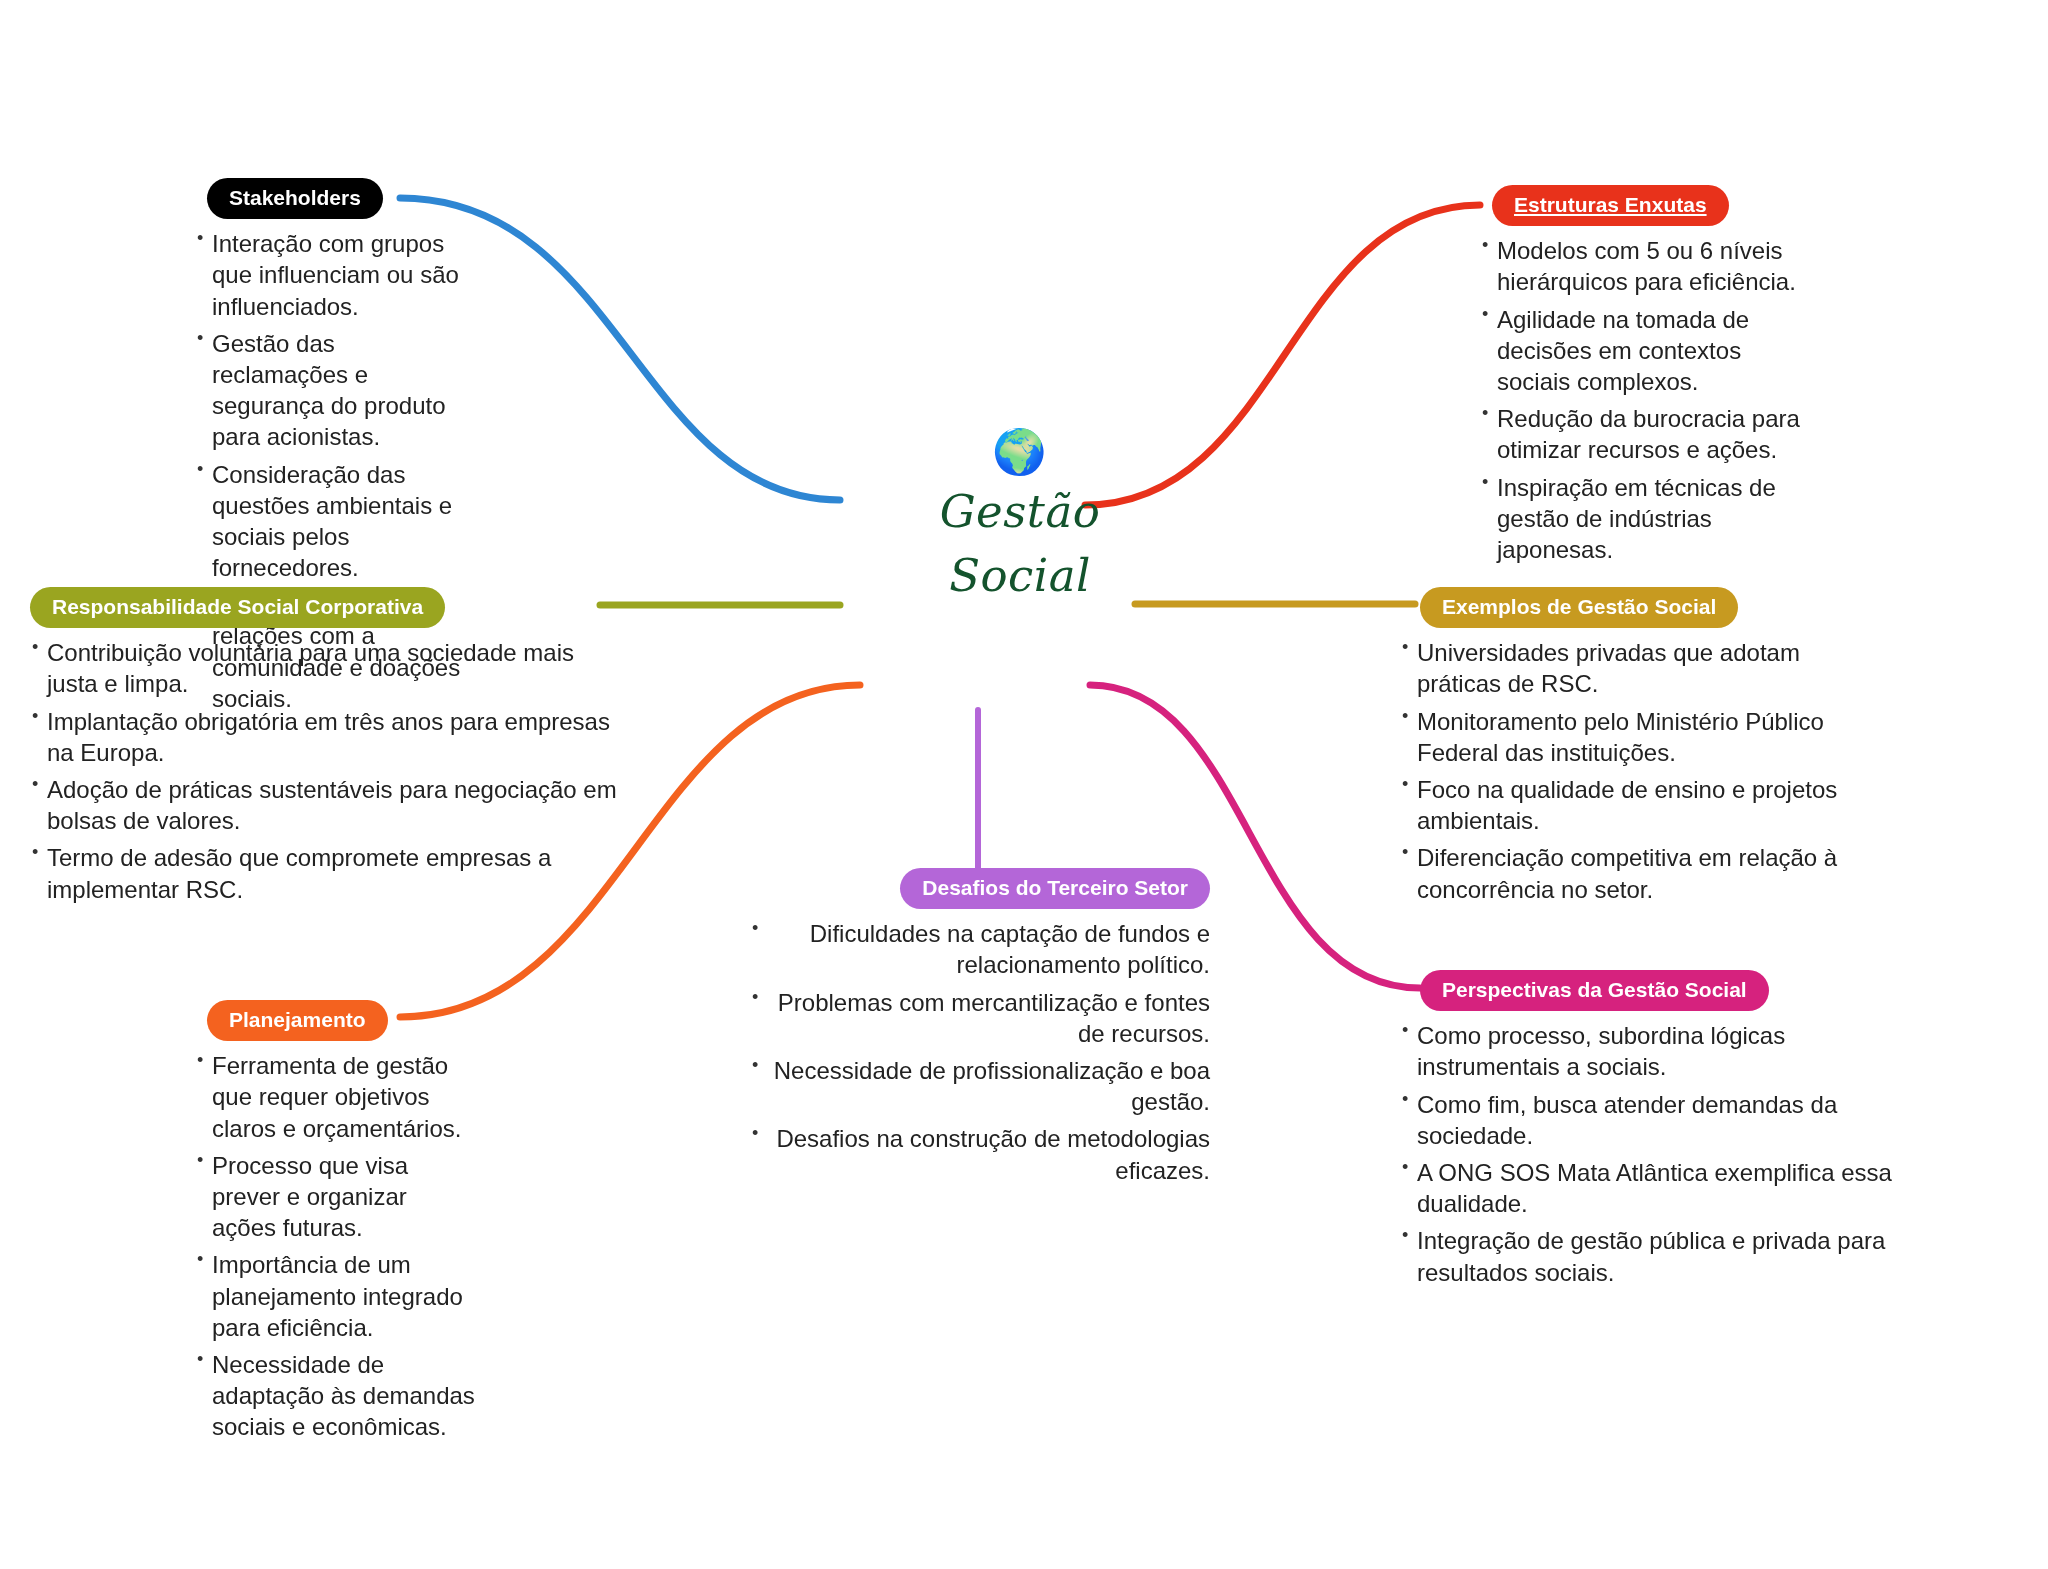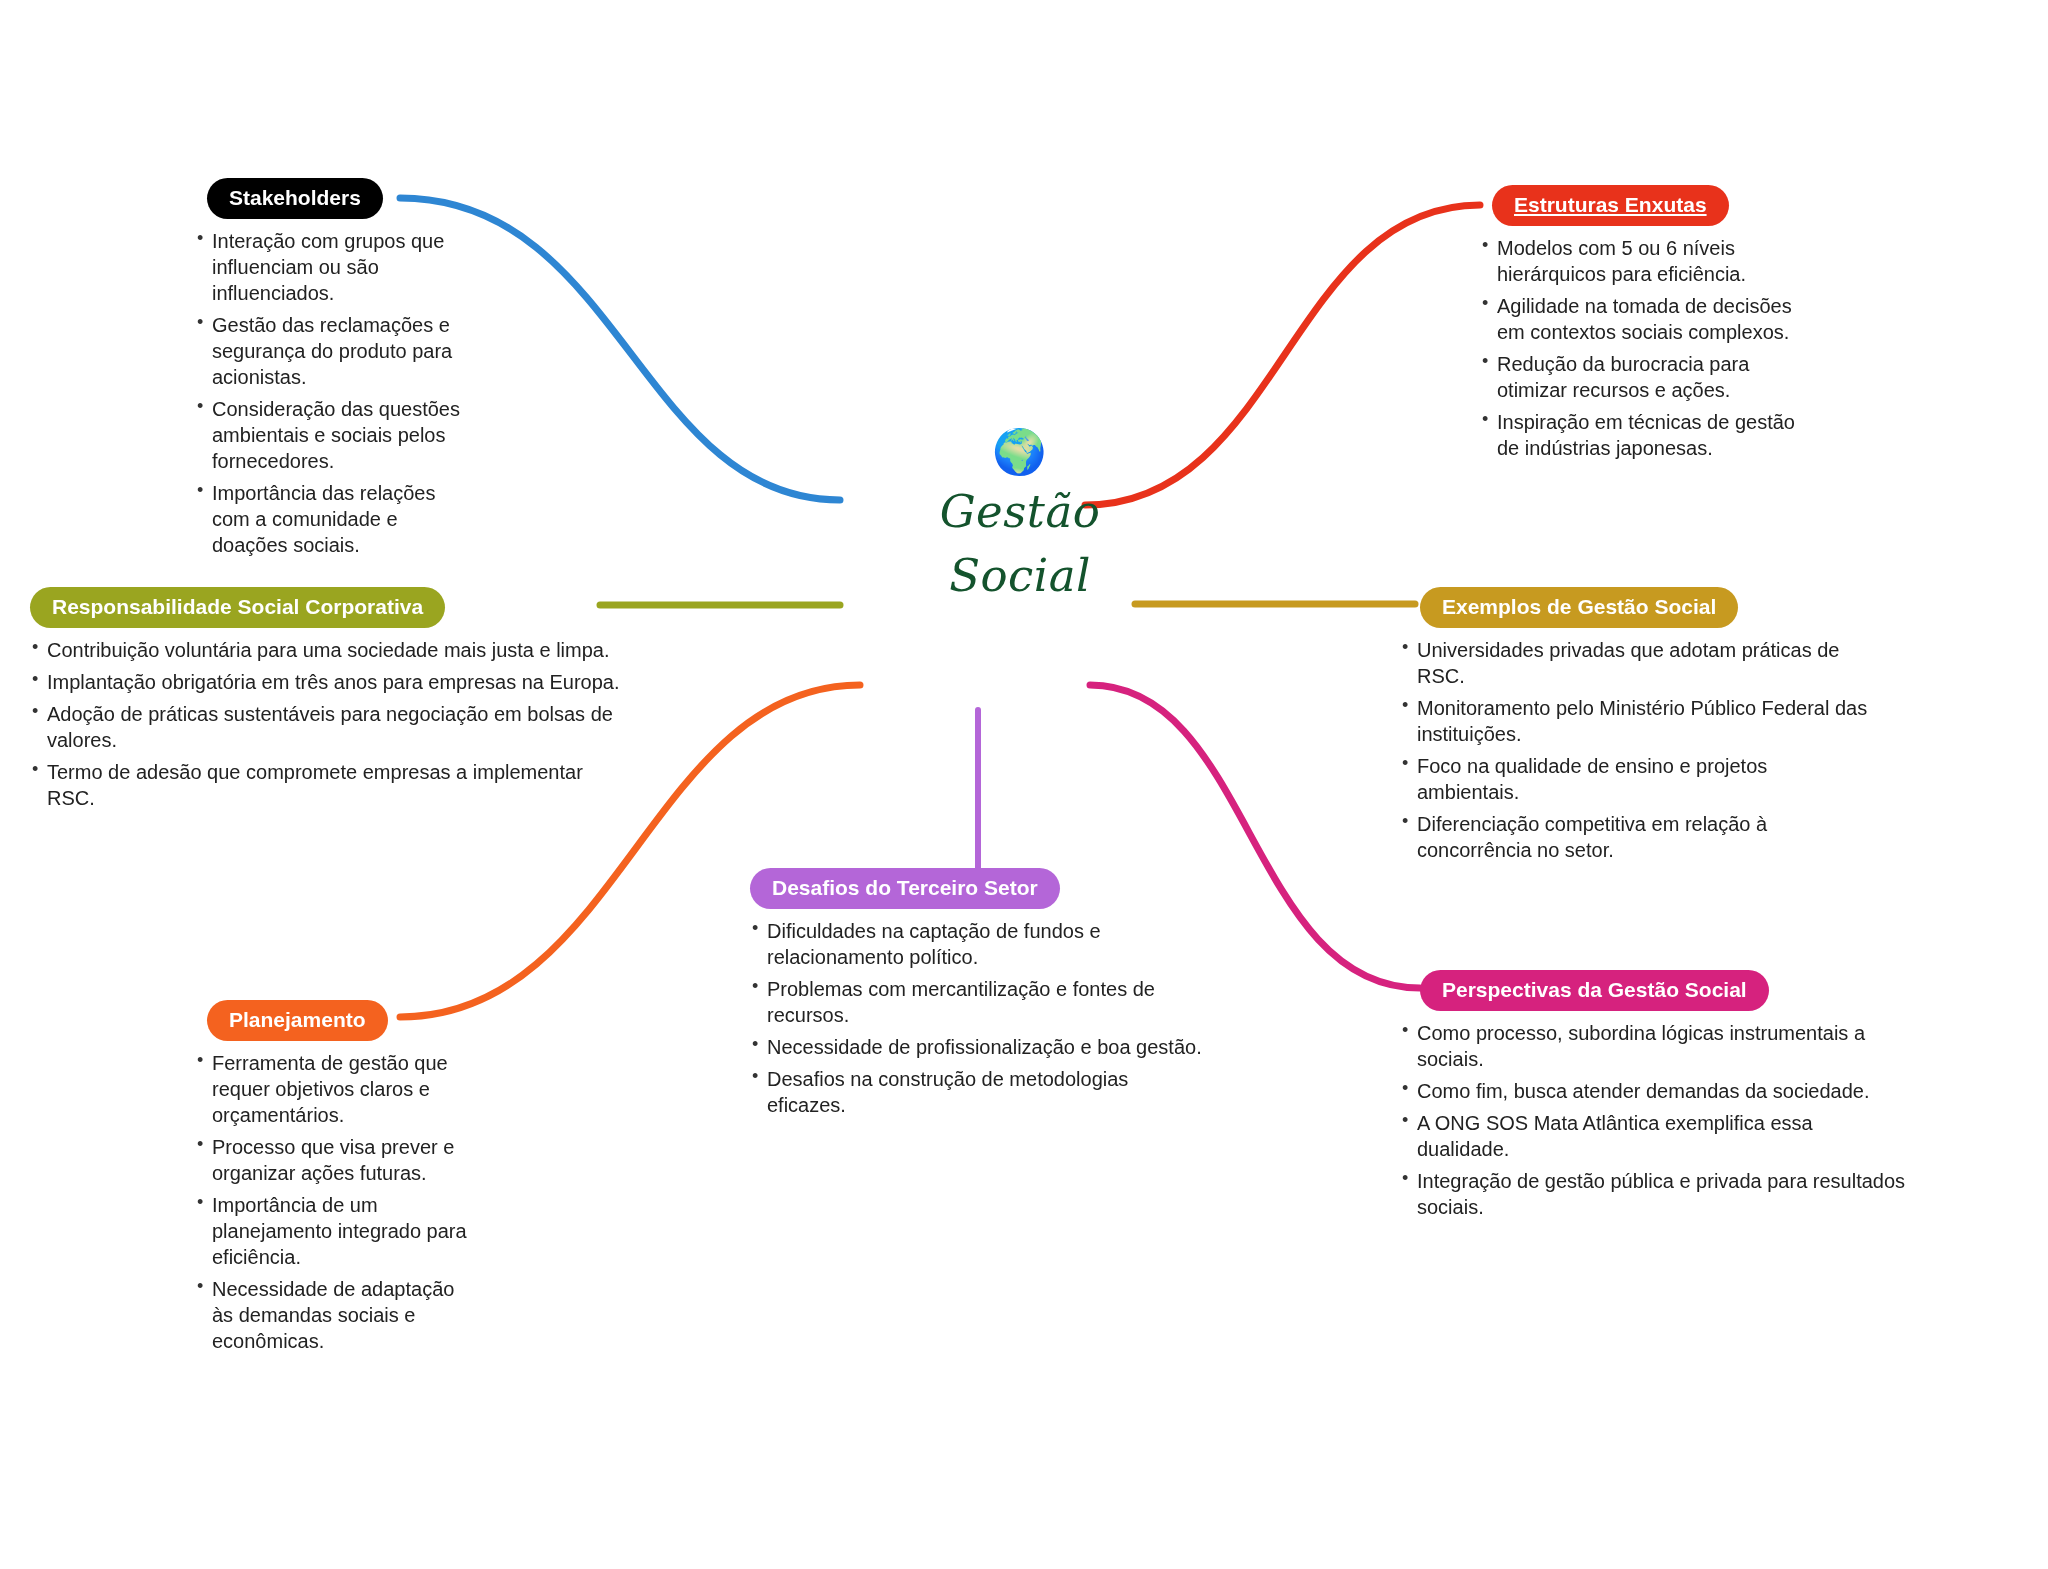--- a/index.html
+++ b/index.html
@@ -70,40 +70,40 @@
   }
   .branch-list {
     list-style: none;
     margin: 9px 0 0 0;
     padding: 0;
   }
   .branch-list li {
     position: relative;
     padding-left: 17px;
     margin-bottom: 6px;
-    font-size: 20px;
+    font-size: 24px;
     line-height: 1.30;
     color: #222222;
   }
   .branch-list li:before {
     content: "•";
     position: absolute;
     left: 2px;
     top: -1px;
     font-size: 18px;
     color: #333333;
   }
 
   
   #branch-stakeholders        { left: 195px;  top: 178px;  width: 270px; }
   #branch-stakeholders .branch-label { margin-left: 12px; }
   #branch-rsc                 { left: 30px;   top: 587px;  width: 590px; }
   #branch-planejamento        { left: 195px;  top: 1000px; width: 280px; }
   #branch-planejamento .branch-label { margin-left: 12px; }
-  #branch-desafios            { left: 750px;  top: 868px;  width: 460px; }
+  #branch-desafios            { left: 750px;  top: 868px;  width: 460px; text-align: right; }
   #branch-desafios .branch-label { margin-left: 0px; }
   #branch-estruturas          { left: 1480px; top: 185px;  width: 330px; }
   #branch-estruturas .branch-label { margin-left: 12px; text-decoration: underline; }
   #branch-exemplos            { left: 1400px; top: 587px;  width: 470px; }
   #branch-exemplos .branch-label { margin-left: 20px; }
   #branch-perspectivas        { left: 1400px; top: 970px;  width: 510px; }
   #branch-perspectivas .branch-label { margin-left: 20px; }
 </style>
 </head>
 <body>

